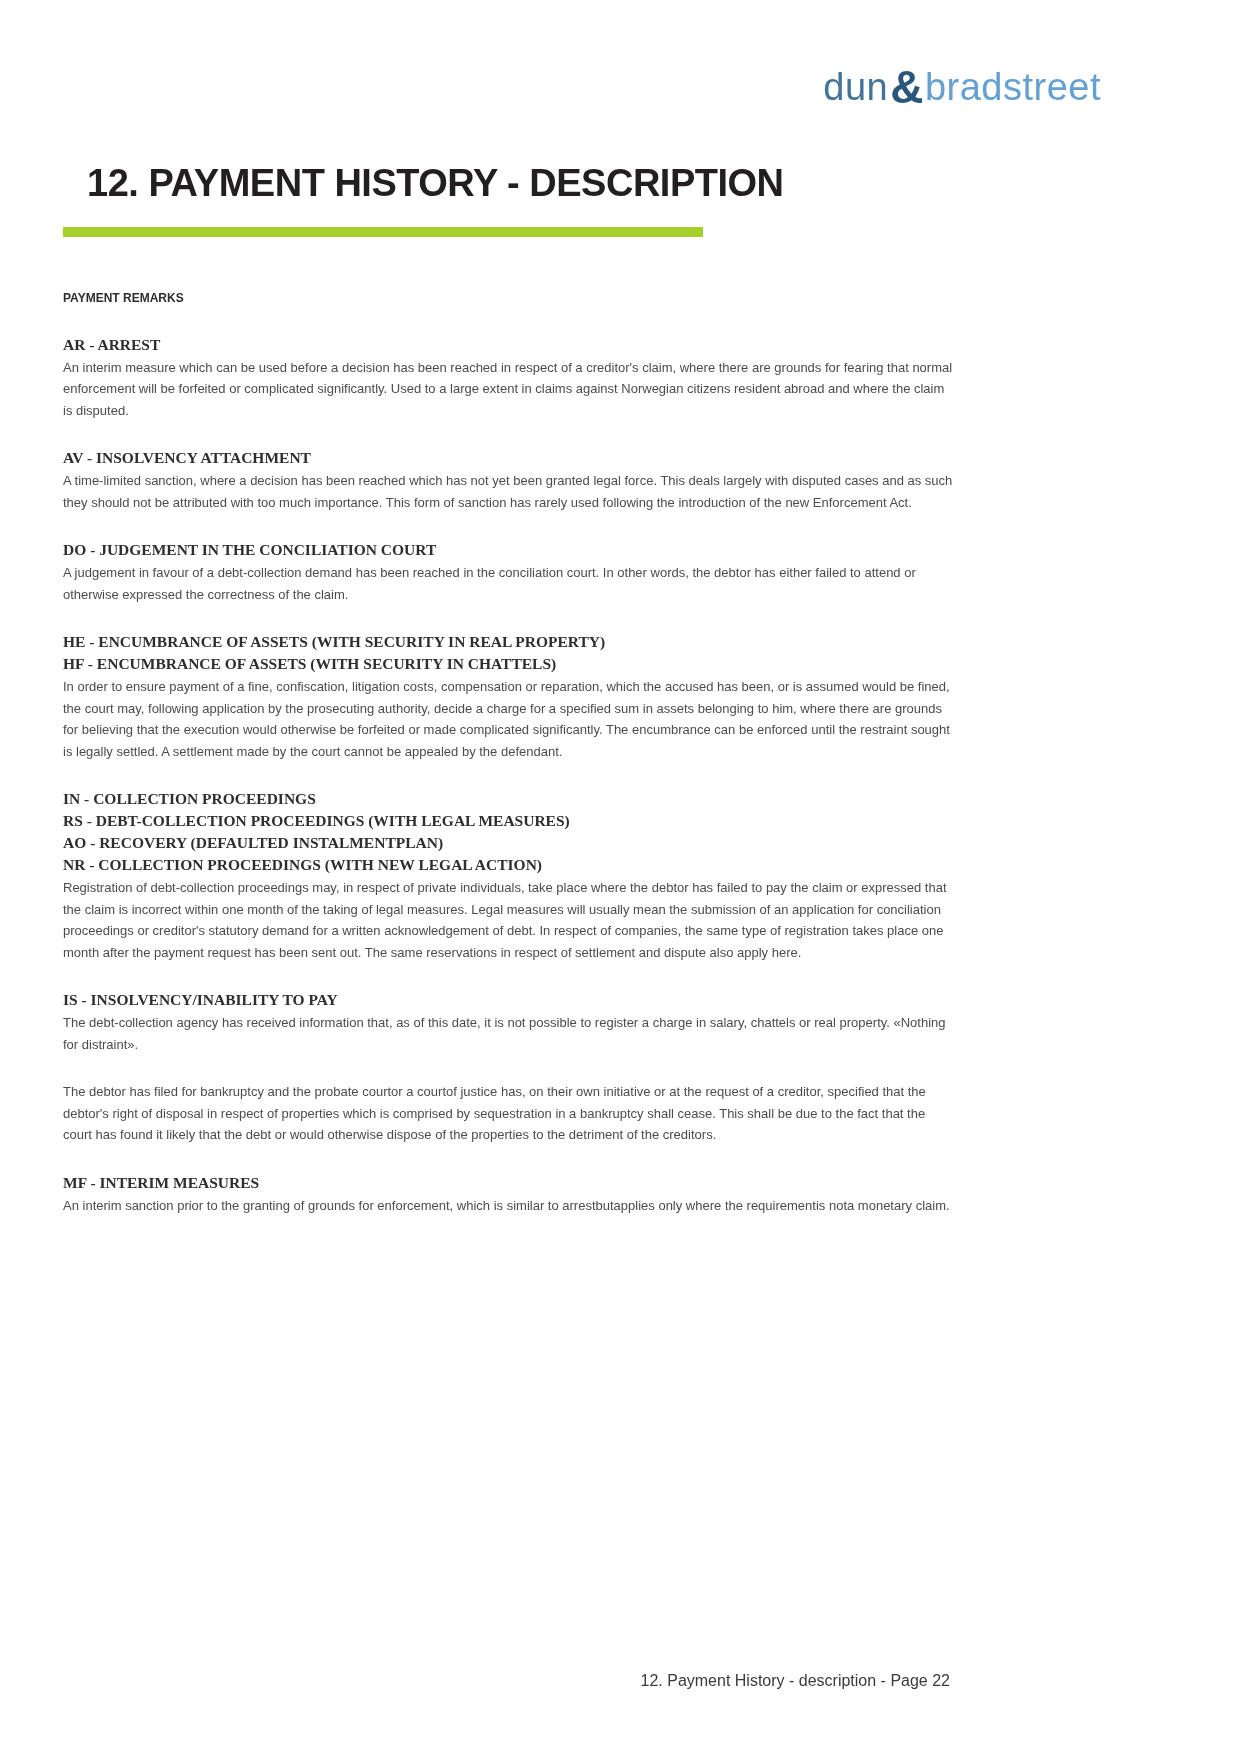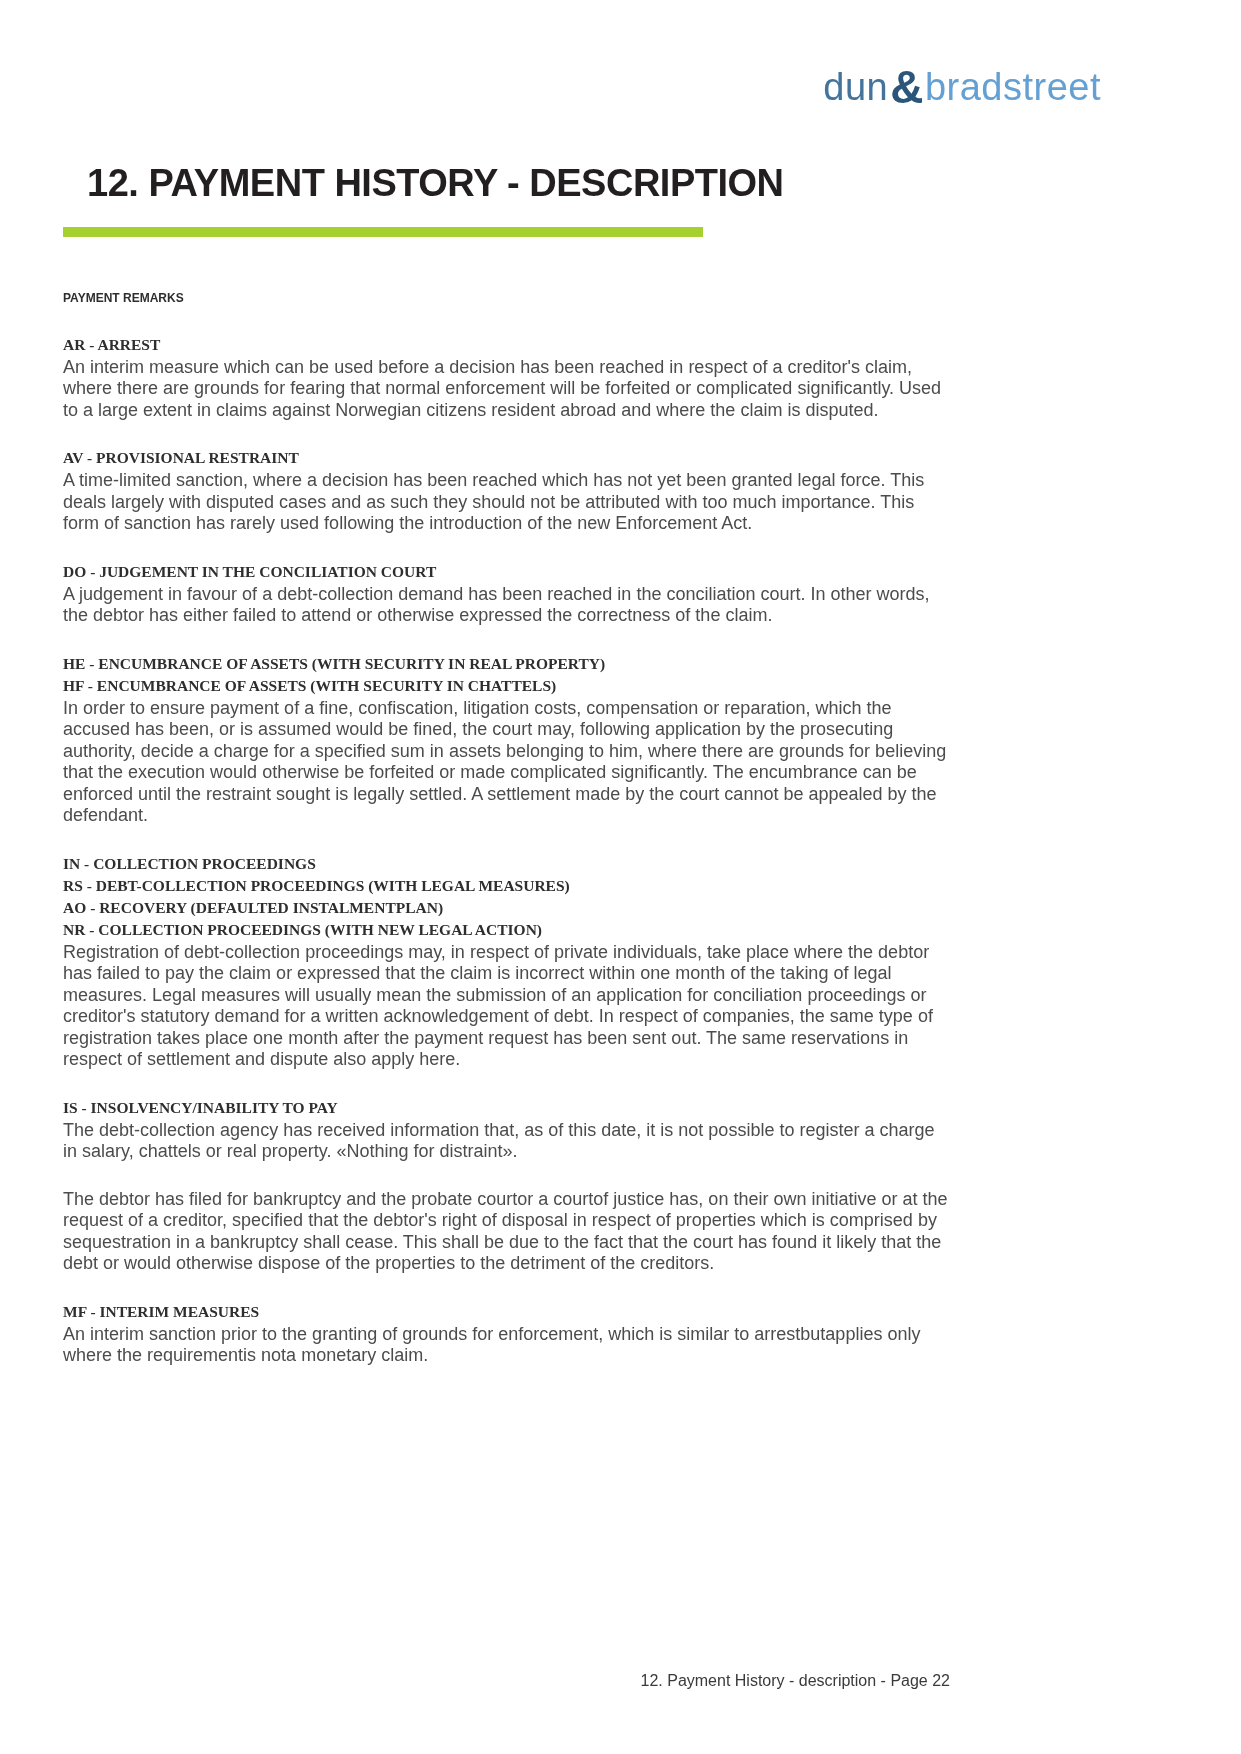--- a/index.html
+++ b/index.html
@@ -70,21 +70,21 @@
   .section { margin: 0 0 26px 0; }
   .section h3 {
     font-size: 15.5px;
     font-weight: 700;
     line-height: 22px;
     color: var(--c-heading);
     margin: 0;
     font-family: Liberation Serif, serif;
   }
   .section p {
-    font-size: 18px;
+    font-size: 13px;
     font-weight: 400;
     line-height: 21.5px;
     color: var(--c-body);
     margin: 1px 0 0 0;
   }
   .footer {
     position: absolute;
     left: 63px;
     width: 887px;
     bottom: 64px;
@@ -109,21 +109,21 @@
   </div>
 
   <main>
     <h2>PAYMENT REMARKS</h2>
     <div id="sections">
         <div class="section">
           <h3>AR - ARREST</h3>
           <p>An interim measure which can be used before a decision has been reached in respect of a creditor's claim, where there are grounds for fearing that normal enforcement will be forfeited or complicated significantly. Used to a large extent in claims against Norwegian citizens resident abroad and where the claim is disputed.</p>
         </div>
         <div class="section">
-          <h3>AV - PROVISIONAL RESTRAINT</h3>
+          <h3>AV - INSOLVENCY ATTACHMENT</h3>
           <p>A time-limited sanction, where a decision has been reached which has not yet been granted legal force. This deals largely with disputed cases and as such they should not be attributed with too much importance. This form of sanction has rarely used following the introduction of the new Enforcement Act.</p>
         </div>
         <div class="section">
           <h3>DO - JUDGEMENT IN THE CONCILIATION COURT</h3>
           <p>A judgement in favour of a debt-collection demand has been reached in the conciliation court. In other words, the debtor has either failed to attend or otherwise expressed the correctness of the claim.</p>
         </div>
         <div class="section">
           <h3>HE - ENCUMBRANCE OF ASSETS (WITH SECURITY IN REAL PROPERTY)</h3>
           <h3>HF - ENCUMBRANCE OF ASSETS (WITH SECURITY IN CHATTELS)</h3>
           <p>In order to ensure payment of a fine, confiscation, litigation costs, compensation or reparation, which the accused has been, or is assumed would be fined, the court may, following application by the prosecuting authority, decide a charge for a specified sum in assets belonging to him, where there are grounds for believing that the execution would otherwise be forfeited or made complicated significantly. The encumbrance can be enforced until the restraint sought is legally settled. A settlement made by the court cannot be appealed by the defendant.</p>

